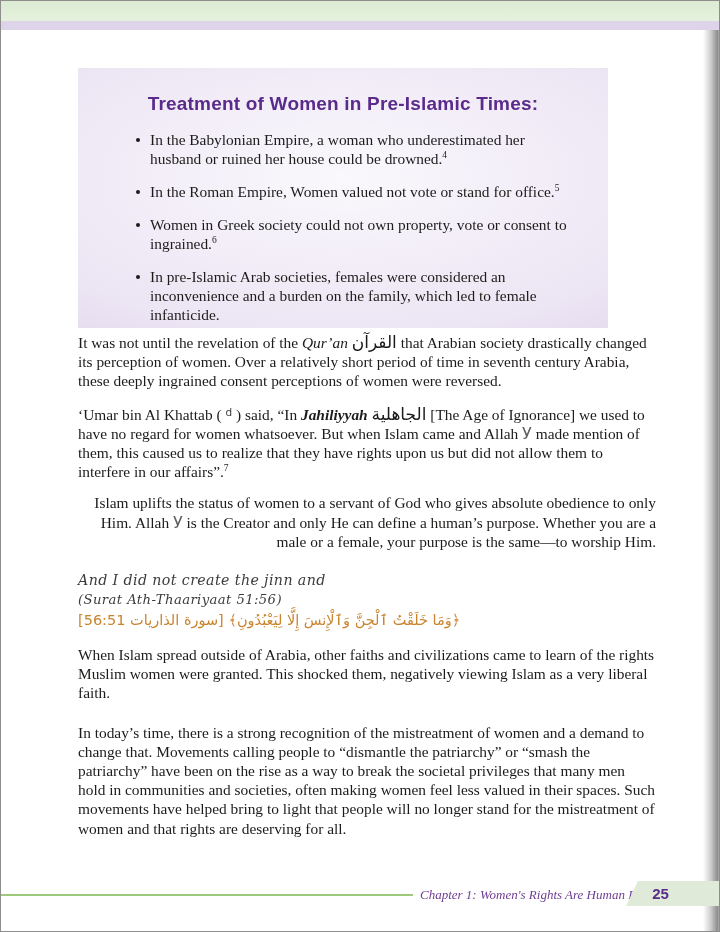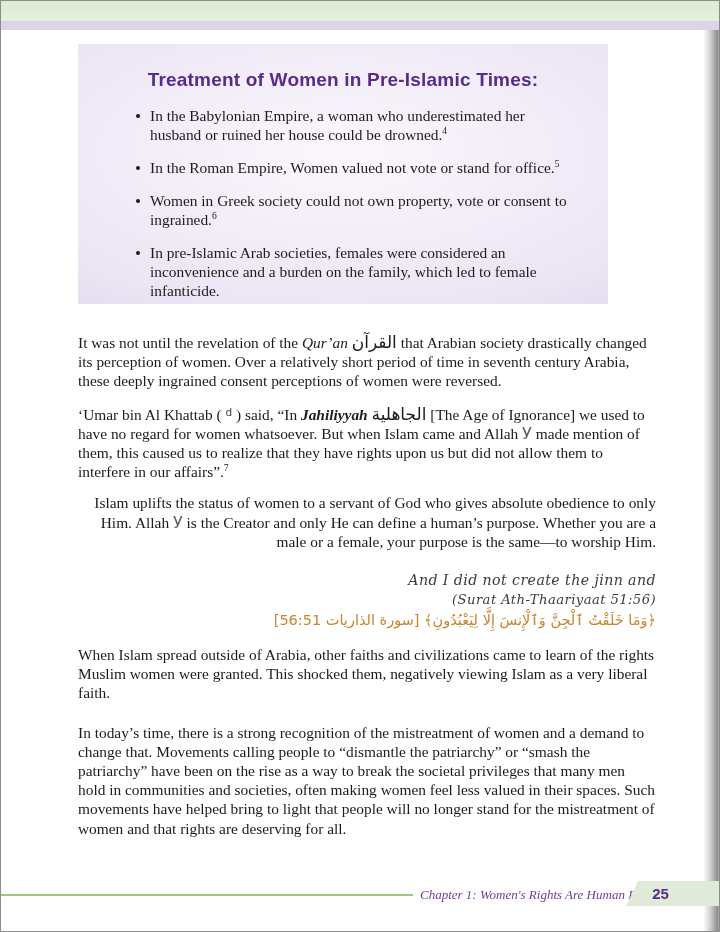--- a/index.html
+++ b/index.html
@@ -10,21 +10,21 @@
   }
   .page-frame{position:absolute;inset:0;border:1px solid #8d8d8d;box-sizing:border-box;}
   .top-band{position:absolute;left:1px;right:1px;top:1px;height:20px;
     background:linear-gradient(to bottom,var(--top-band-green),#e6f1dd);}
   .accent-band{position:absolute;left:1px;right:1px;top:21px;height:9px;background:var(--top-band-lavender);}
   .page-edge-shadow{position:absolute;top:30px;bottom:1px;right:1px;width:16px;
     background:linear-gradient(to right,rgba(255,255,255,0) 0%,#d2d2d2 45%,#8e8e8e 90%,#ababab 100%);}
 
   
   .header-box{
-    position:absolute;left:78px;top:44px;width:530px;height:260px;box-sizing:border-box;
+    position:absolute;left:78px;top:68px;width:530px;height:260px;box-sizing:border-box;
     background:radial-gradient(ellipse 120% 110% at 50% 42%,var(--box-lavender-center) 0%,#ece5f4 55%,var(--box-lavender-edge) 100%);
     padding:25px 40px 0 40px;
   }
   .header-title{
     text-align:center;color:var(--title-purple);
     font-family:"Liberation Sans","DejaVu Sans",sans-serif;
     font-weight:bold;font-size:19px;letter-spacing:.2px;margin:0 0 15px 0;
   }
   .header-bullets{list-style:none;margin:0;padding:0 0 0 18px;}
   .header-bullets li{
@@ -44,21 +44,21 @@
 
   .seg-n{}
   .seg-i{font-style:italic;}
   .seg-bi{font-style:italic;font-weight:bold;}
   .seg-ar{font-family:"DejaVu Sans",sans-serif;font-size:17px;}
   .seg-hon{font-family:"DejaVu Sans",sans-serif;font-size:10.5px;vertical-align:4px;color:#3f3f3f;}
   .seg-hon2{font-family:"DejaVu Sans",sans-serif;font-size:16px;color:#5f5f5f;}
   .seg-sup,.fn{font-size:9.5px;vertical-align:6px;line-height:0;}
 
   
-  .quote-block{ text-align:right;margin:8px 0 14px 0; }
+  .quote-block{ text-align:left;margin:8px 0 14px 0; }
   .quote-line{
     font-family:"DejaVu Serif","Liberation Serif",serif;font-style:italic;
     font-size:14.2px;line-height:19px;letter-spacing:.4px;color:#3c3c3c;
   }
   .quote-ref{font-size:13.2px;}
   .quote-arabic{
     direction:rtl;font-family:"DejaVu Sans",sans-serif;font-style:normal;
     font-size:14.5px;line-height:21px;color:var(--arabic-gold);margin-top:1px;
   }
 

